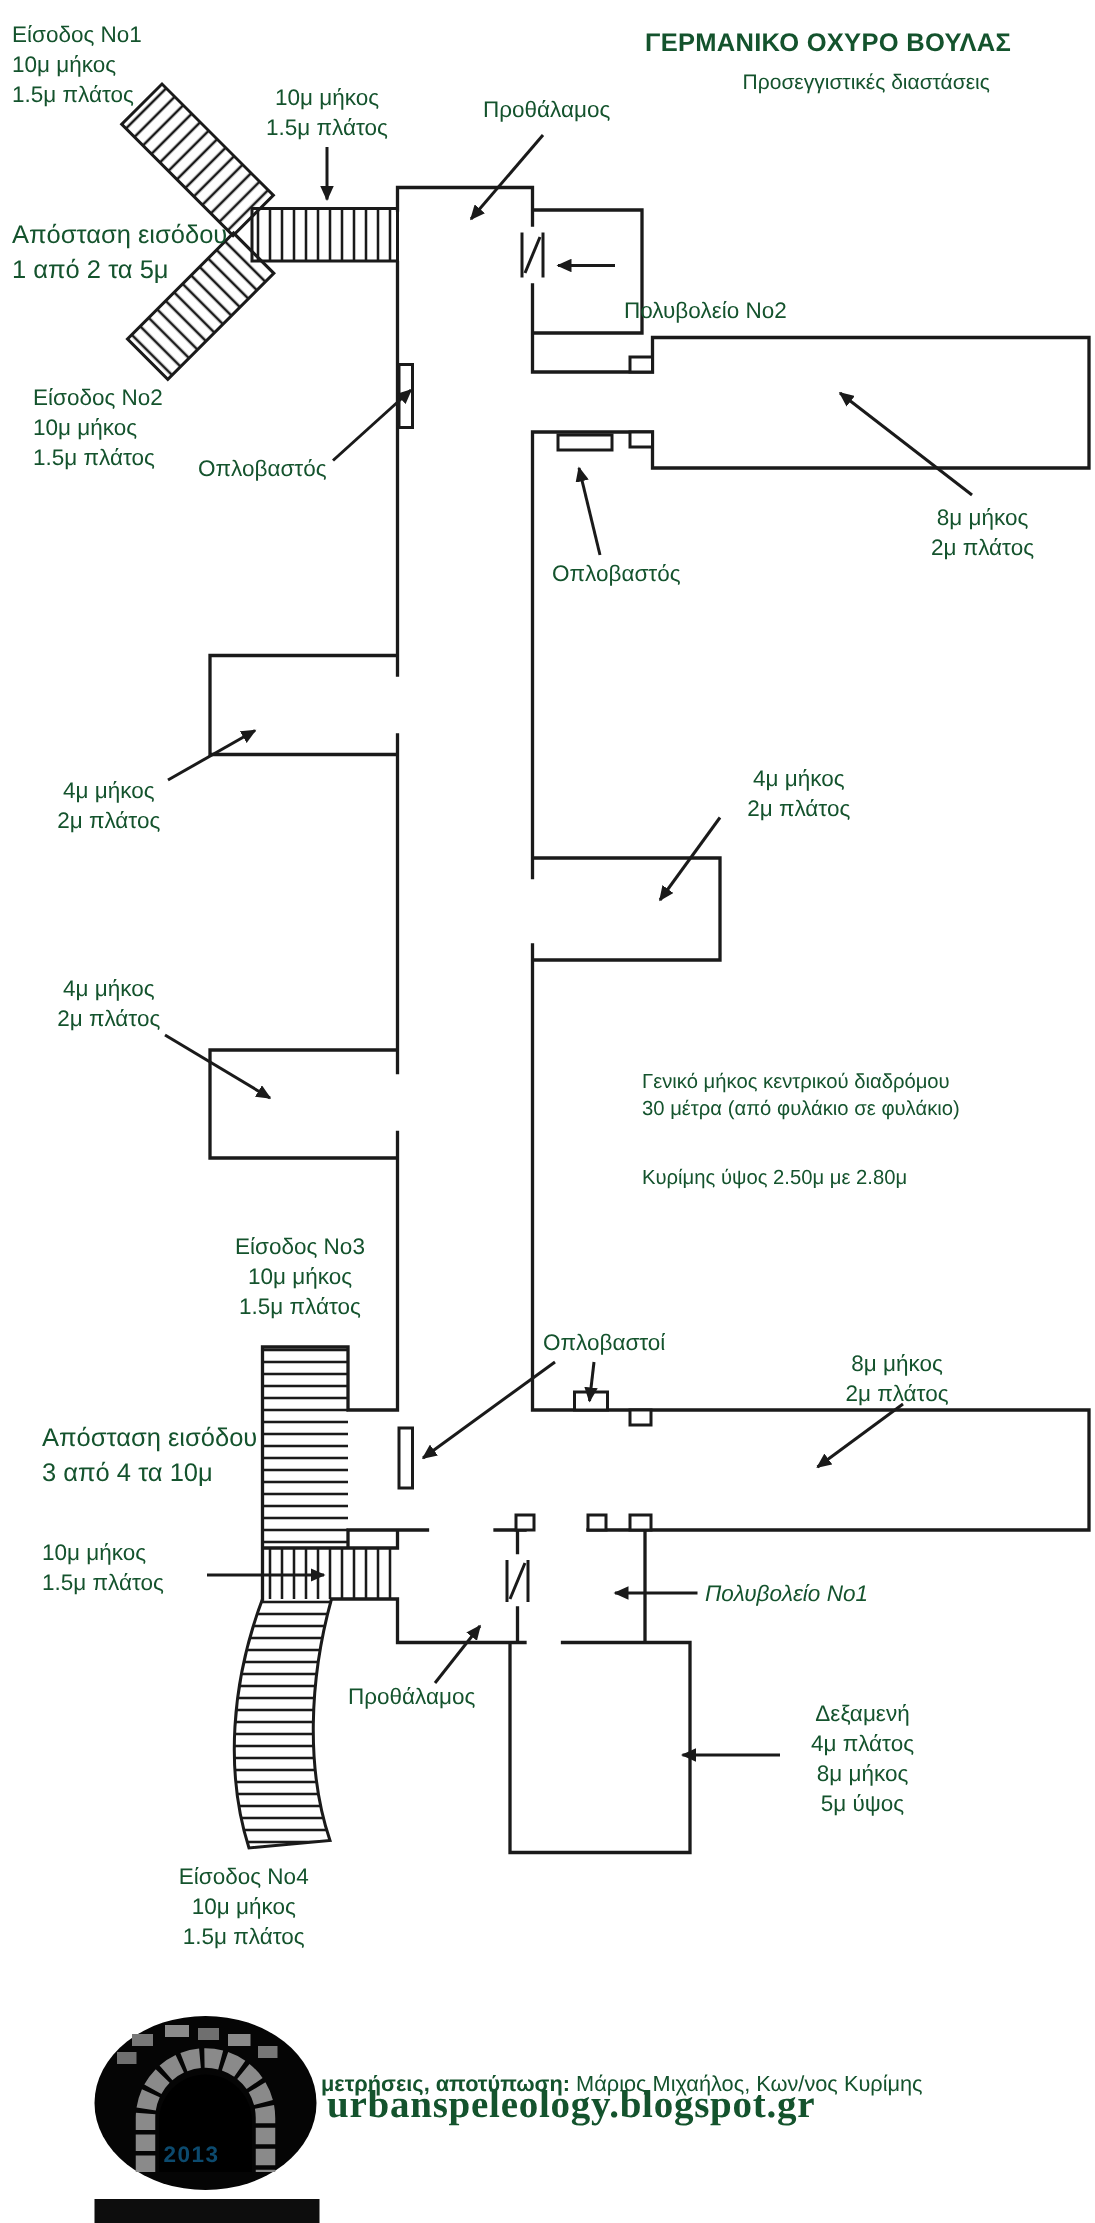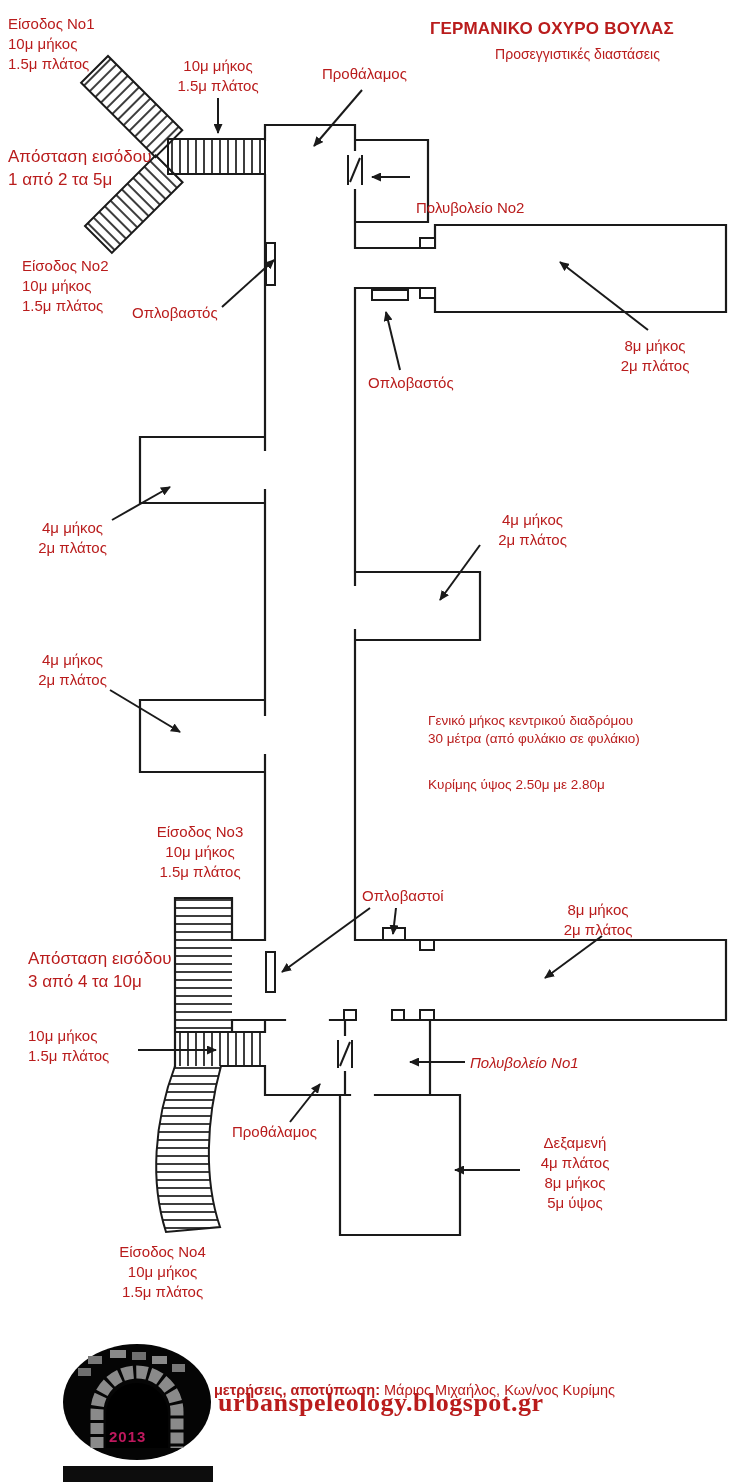--- a/index.html
+++ b/index.html
@@ -2,30 +2,30 @@
 <html><head>
 <meta charset="utf-8">
 <style>
   html,body{margin:0;padding:0;background:#e9e9e9;}
   #stage{
     position:relative;width:730px;height:1482px;background:#ffffff;
     font-family:"Liberation Sans","DejaVu Sans",sans-serif;color:#111;
     overflow:hidden;margin:0 auto;
   }
   svg{position:absolute;left:0;top:0;}
-  .lbl{position:absolute;font-size:15px;line-height:1.33;white-space:pre-line;color:#b91c1c;}
+  .lbl{position:absolute;font-size:15px;line-height:1.33;white-space:pre-line;color:#14532d;}
   .c{text-align:center;}
   .b{font-weight:bold;}
   .small{font-size:17px;}
   .note{font-size:13.5px;}
   .title{font-size:17px;font-weight:bold;letter-spacing:.2px;}
   .sub{font-size:14px;}
   .credits{font-size:14.5px;}
   .url{font-family:"Liberation Serif","DejaVu Serif",serif;font-size:26px;font-weight:bold;letter-spacing:.5px;}
-  .year{position:absolute;font-size:15px;font-weight:bold;color:#be185d;letter-spacing:1px;}
+  .year{position:absolute;font-size:15px;font-weight:bold;color:#0c4a6e;letter-spacing:1px;}
 </style>
 </head>
 <body>
 
 <div id="stage">
 
   <svg width="730" height="1482" viewBox="0 0 730 1482">
     <defs>
       <pattern id="hv" width="8" height="10" patternUnits="userSpaceOnUse">
         <line x1="4" y1="0" x2="4" y2="10" stroke="#1a1a1a" stroke-width="1.7"></line>

